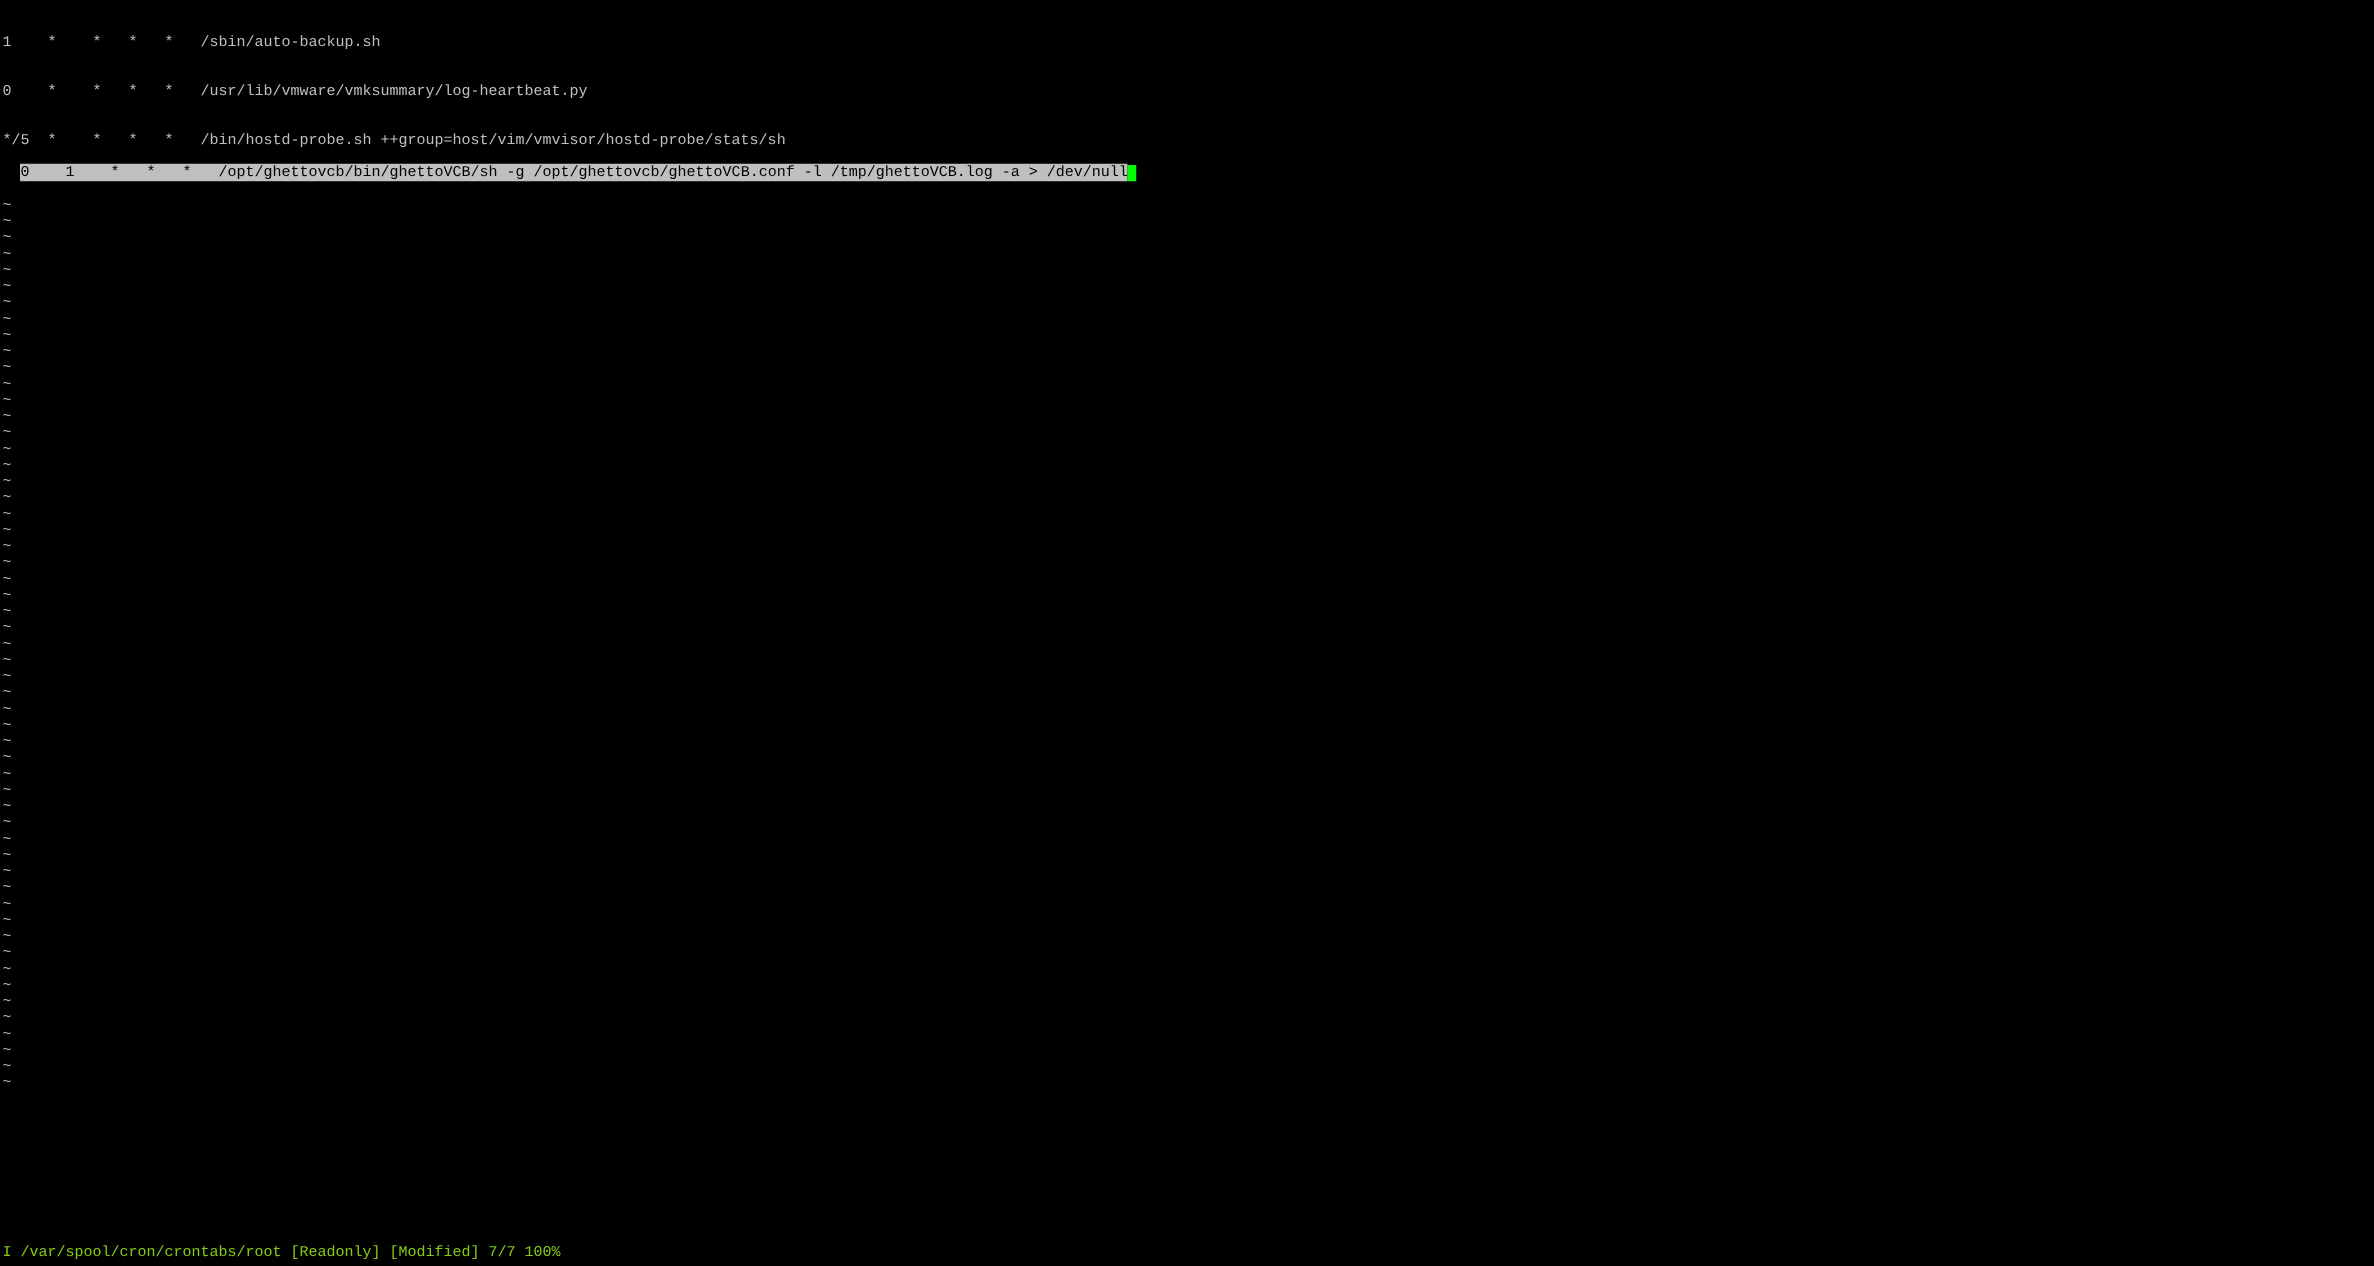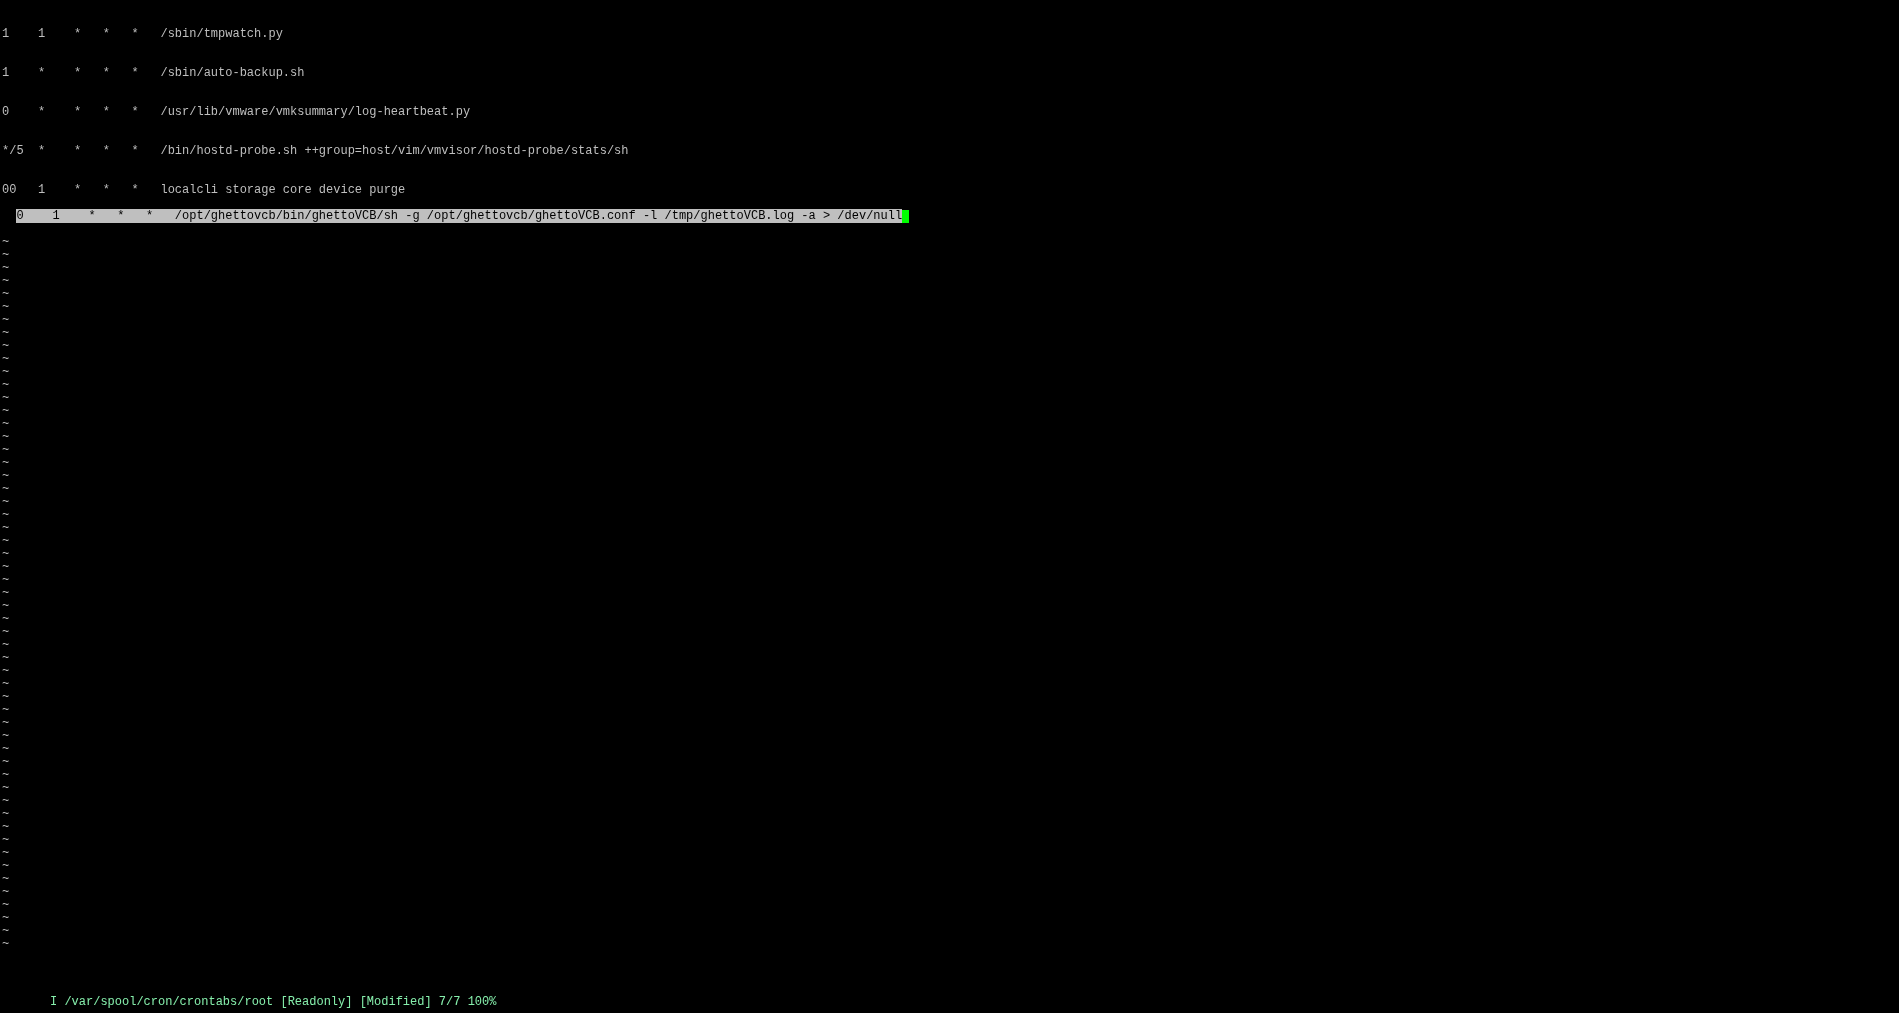--- a/index.html
+++ b/index.html
@@ -44,35 +44,32 @@
       height: 13px;
       vertical-align: top;
     }
     .tilde {
       color: #bfbfbf;
     }
     .status-bar {
       position: absolute;
       bottom: 4px;
       left: 2px;
-      color: #86efac;
-      margin-left: 48px;
+      color: #84cc16;
     }
   </style>
 </head>
 <body>
 
 
 
 <div class="editor-content">
-  <div class="line">1    1    *   *   *   /sbin/tmpwatch.py</div>
   <div class="line">1    *    *   *   *   /sbin/auto-backup.sh</div>
   <div class="line">0    *    *   *   *   /usr/lib/vmware/vmksummary/log-heartbeat.py</div>
   <div class="line">*/5  *    *   *   *   /bin/hostd-probe.sh ++group=host/vim/vmvisor/hostd-probe/stats/sh</div>
-  <div class="line">00   1    *   *   *   localcli storage core device purge</div>
   <div class="line highlighted-line"><span class="highlighted-text">0    1    *   *   *   /opt/ghettovcb/bin/ghettoVCB/sh -g /opt/ghettovcb/ghettoVCB.conf -l /tmp/ghettoVCB.log -a &gt; /dev/null</span><span class="cursor"> </span></div>
   <div id="tilde-container"><div class="line tilde">~</div><div class="line tilde">~</div><div class="line tilde">~</div><div class="line tilde">~</div><div class="line tilde">~</div><div class="line tilde">~</div><div class="line tilde">~</div><div class="line tilde">~</div><div class="line tilde">~</div><div class="line tilde">~</div><div class="line tilde">~</div><div class="line tilde">~</div><div class="line tilde">~</div><div class="line tilde">~</div><div class="line tilde">~</div><div class="line tilde">~</div><div class="line tilde">~</div><div class="line tilde">~</div><div class="line tilde">~</div><div class="line tilde">~</div><div class="line tilde">~</div><div class="line tilde">~</div><div class="line tilde">~</div><div class="line tilde">~</div><div class="line tilde">~</div><div class="line tilde">~</div><div class="line tilde">~</div><div class="line tilde">~</div><div class="line tilde">~</div><div class="line tilde">~</div><div class="line tilde">~</div><div class="line tilde">~</div><div class="line tilde">~</div><div class="line tilde">~</div><div class="line tilde">~</div><div class="line tilde">~</div><div class="line tilde">~</div><div class="line tilde">~</div><div class="line tilde">~</div><div class="line tilde">~</div><div class="line tilde">~</div><div class="line tilde">~</div><div class="line tilde">~</div><div class="line tilde">~</div><div class="line tilde">~</div><div class="line tilde">~</div><div class="line tilde">~</div><div class="line tilde">~</div><div class="line tilde">~</div><div class="line tilde">~</div><div class="line tilde">~</div><div class="line tilde">~</div><div class="line tilde">~</div><div class="line tilde">~</div><div class="line tilde">~</div></div>
 </div>
 
 <div class="status-bar">I /var/spool/cron/crontabs/root [Readonly] [Modified] 7/7 100%</div>
 
 
 
 
 </body></html>

